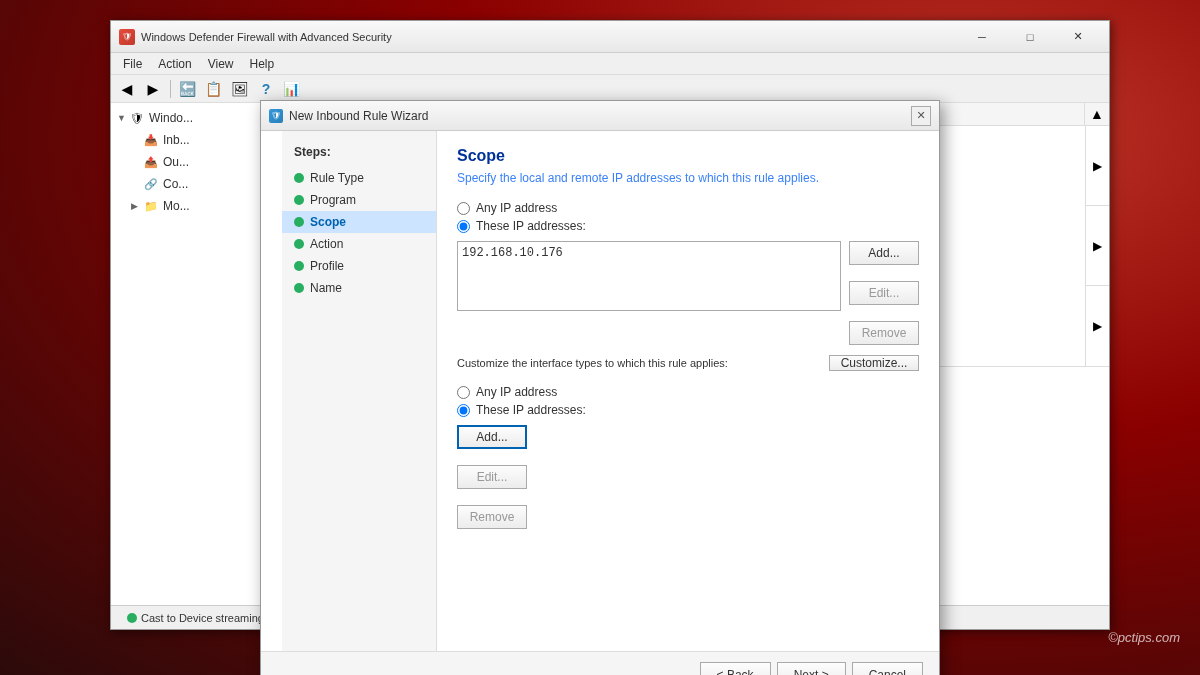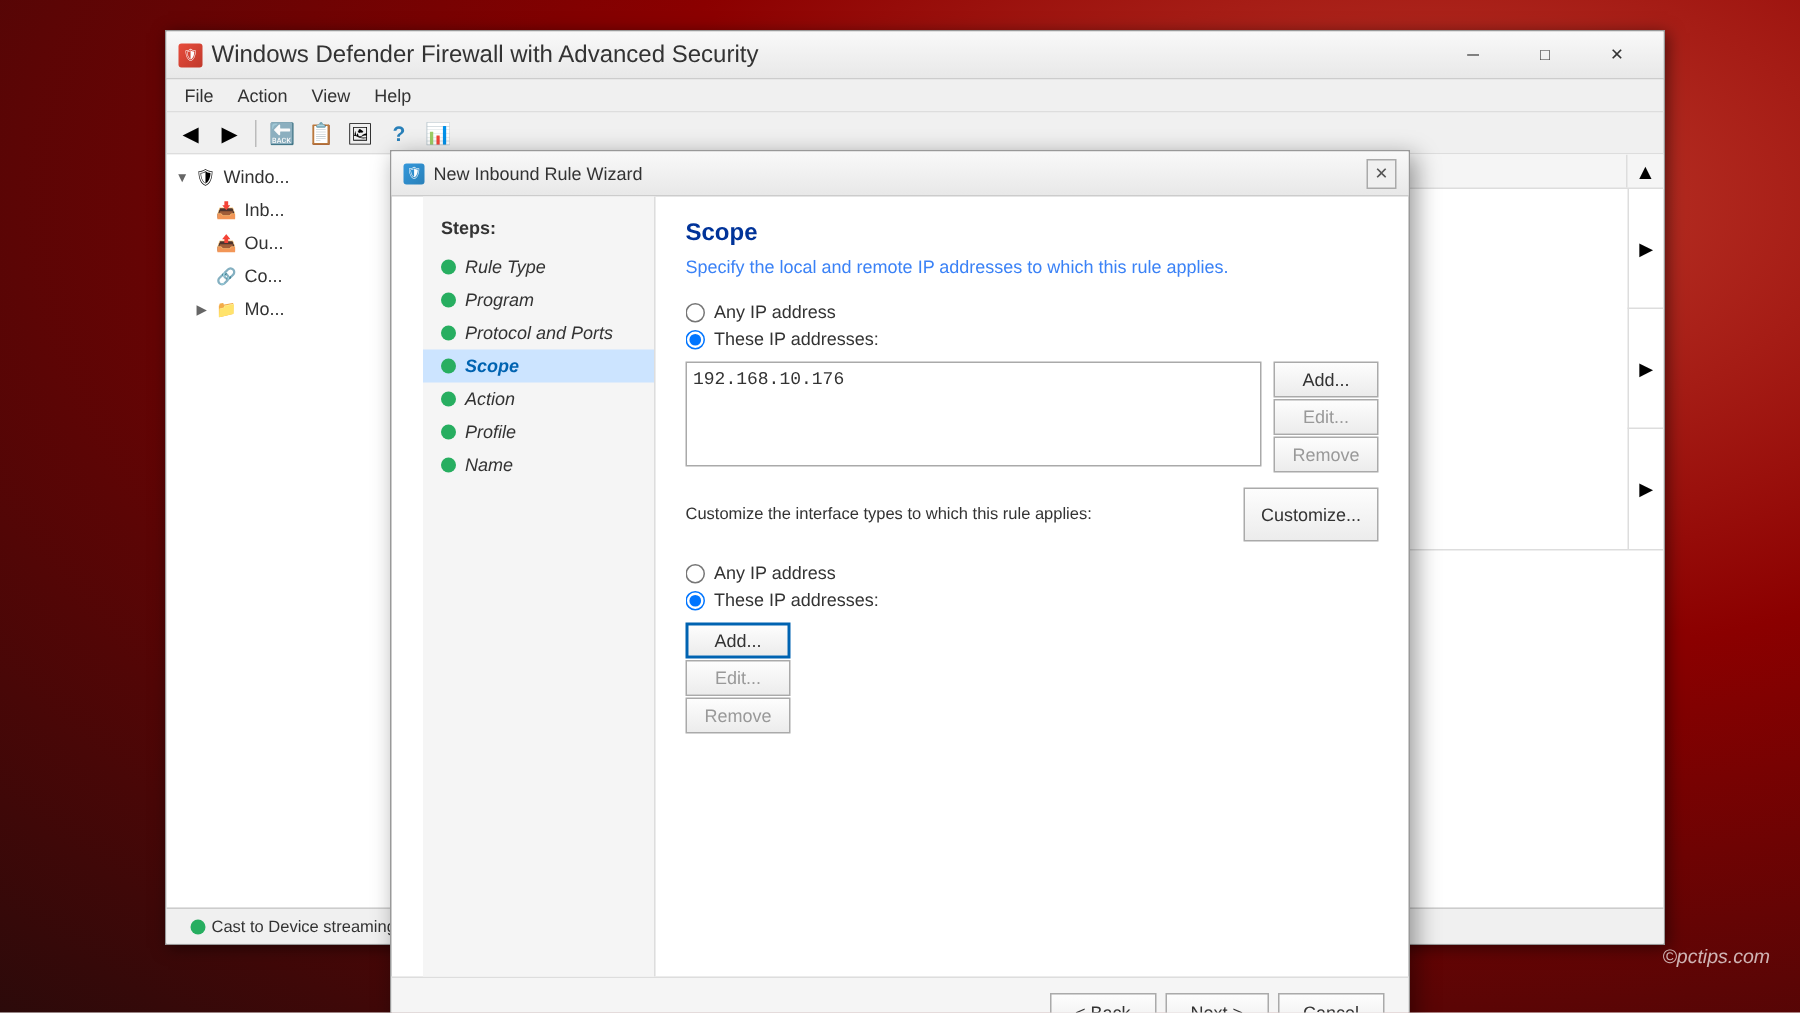--- a/index.html
+++ b/index.html
@@ -41,21 +41,21 @@
       background: linear-gradient(135deg, #e74c3c, #c0392b);
       border-radius: 2px;
       display: flex;
       align-items: center;
       justify-content: center;
       color: white;
       font-size: 8px;
     }
     .title-bar-text {
       flex: 1;
-      font-size: 16px;
+      font-size: 11px;
       color: #333;
     }
     .title-bar-buttons {
       display: flex;
       gap: 2px;
     }
     .title-btn {
       width: 46px;
       height: 30px;
       border: none;
@@ -281,21 +281,21 @@
     }
     .step-item.active { background: #cce4ff; }
     .step-dot {
       width: 10px;
       height: 10px;
       border-radius: 50%;
       background: #27ae60;
       margin-right: 6px;
       flex-shrink: 0;
     }
-    .step-label { color: #333; font-style: italic; }
+    .step-label { color: #333; }
     .step-item.active .step-label { font-weight: 600; color: #0063B1; }
 
     
     .wizard-content {
       flex: 1;
       padding: 16px 20px;
     }
     .wizard-page-title {
       font-size: 16px;
       font-weight: 600;
@@ -347,21 +347,21 @@
       background: white;
       font-size: 12px;
       padding: 4px;
       resize: none;
       font-family: 'Courier New', monospace;
       color: #333;
     }
     .ip-buttons {
       display: flex;
       flex-direction: column;
-      gap: 1px;
+      gap: 16px;
       justify-content: space-between;
     }
     .ip-btn {
       width: 70px;
       height: 24px;
       border: 1px solid #aaa;
       background: linear-gradient(to bottom, #fdfdfd, #ececec);
       cursor: pointer;
       font-size: 12px;
       color: #333;
@@ -377,21 +377,21 @@
       align-items: center;
       justify-content: space-between;
       margin-bottom: 14px;
     }
     .customize-label {
       font-size: 11px;
       color: #333;
     }
     .customize-btn {
       width: 90px;
-      height: 36px;
+      height: 16px;
       border: 1px solid #aaa;
       background: linear-gradient(to bottom, #fdfdfd, #ececec);
       cursor: pointer;
       font-size: 12px;
       color: #333;
     }
 
     
     .wizard-footer {
       background: #f5f5f5;
@@ -530,24 +530,20 @@
       <div class="steps-panel">
         <div class="steps-title">Steps:</div>
         <div class="step-item">
           <div class="step-dot"></div>
           <span class="step-label">Rule Type</span>
         </div>
         <div class="step-item">
           <div class="step-dot"></div>
           <span class="step-label">Program</span>
         </div>
-        <div class="step-item">
-          <div class="step-dot"></div>
-          <span class="step-label">Protocol and Ports</span>
-        </div>
         <div class="step-item active">
           <div class="step-dot"></div>
           <span class="step-label">Scope</span>
         </div>
         <div class="step-item">
           <div class="step-dot"></div>
           <span class="step-label">Action</span>
         </div>
         <div class="step-item">
           <div class="step-dot"></div>

